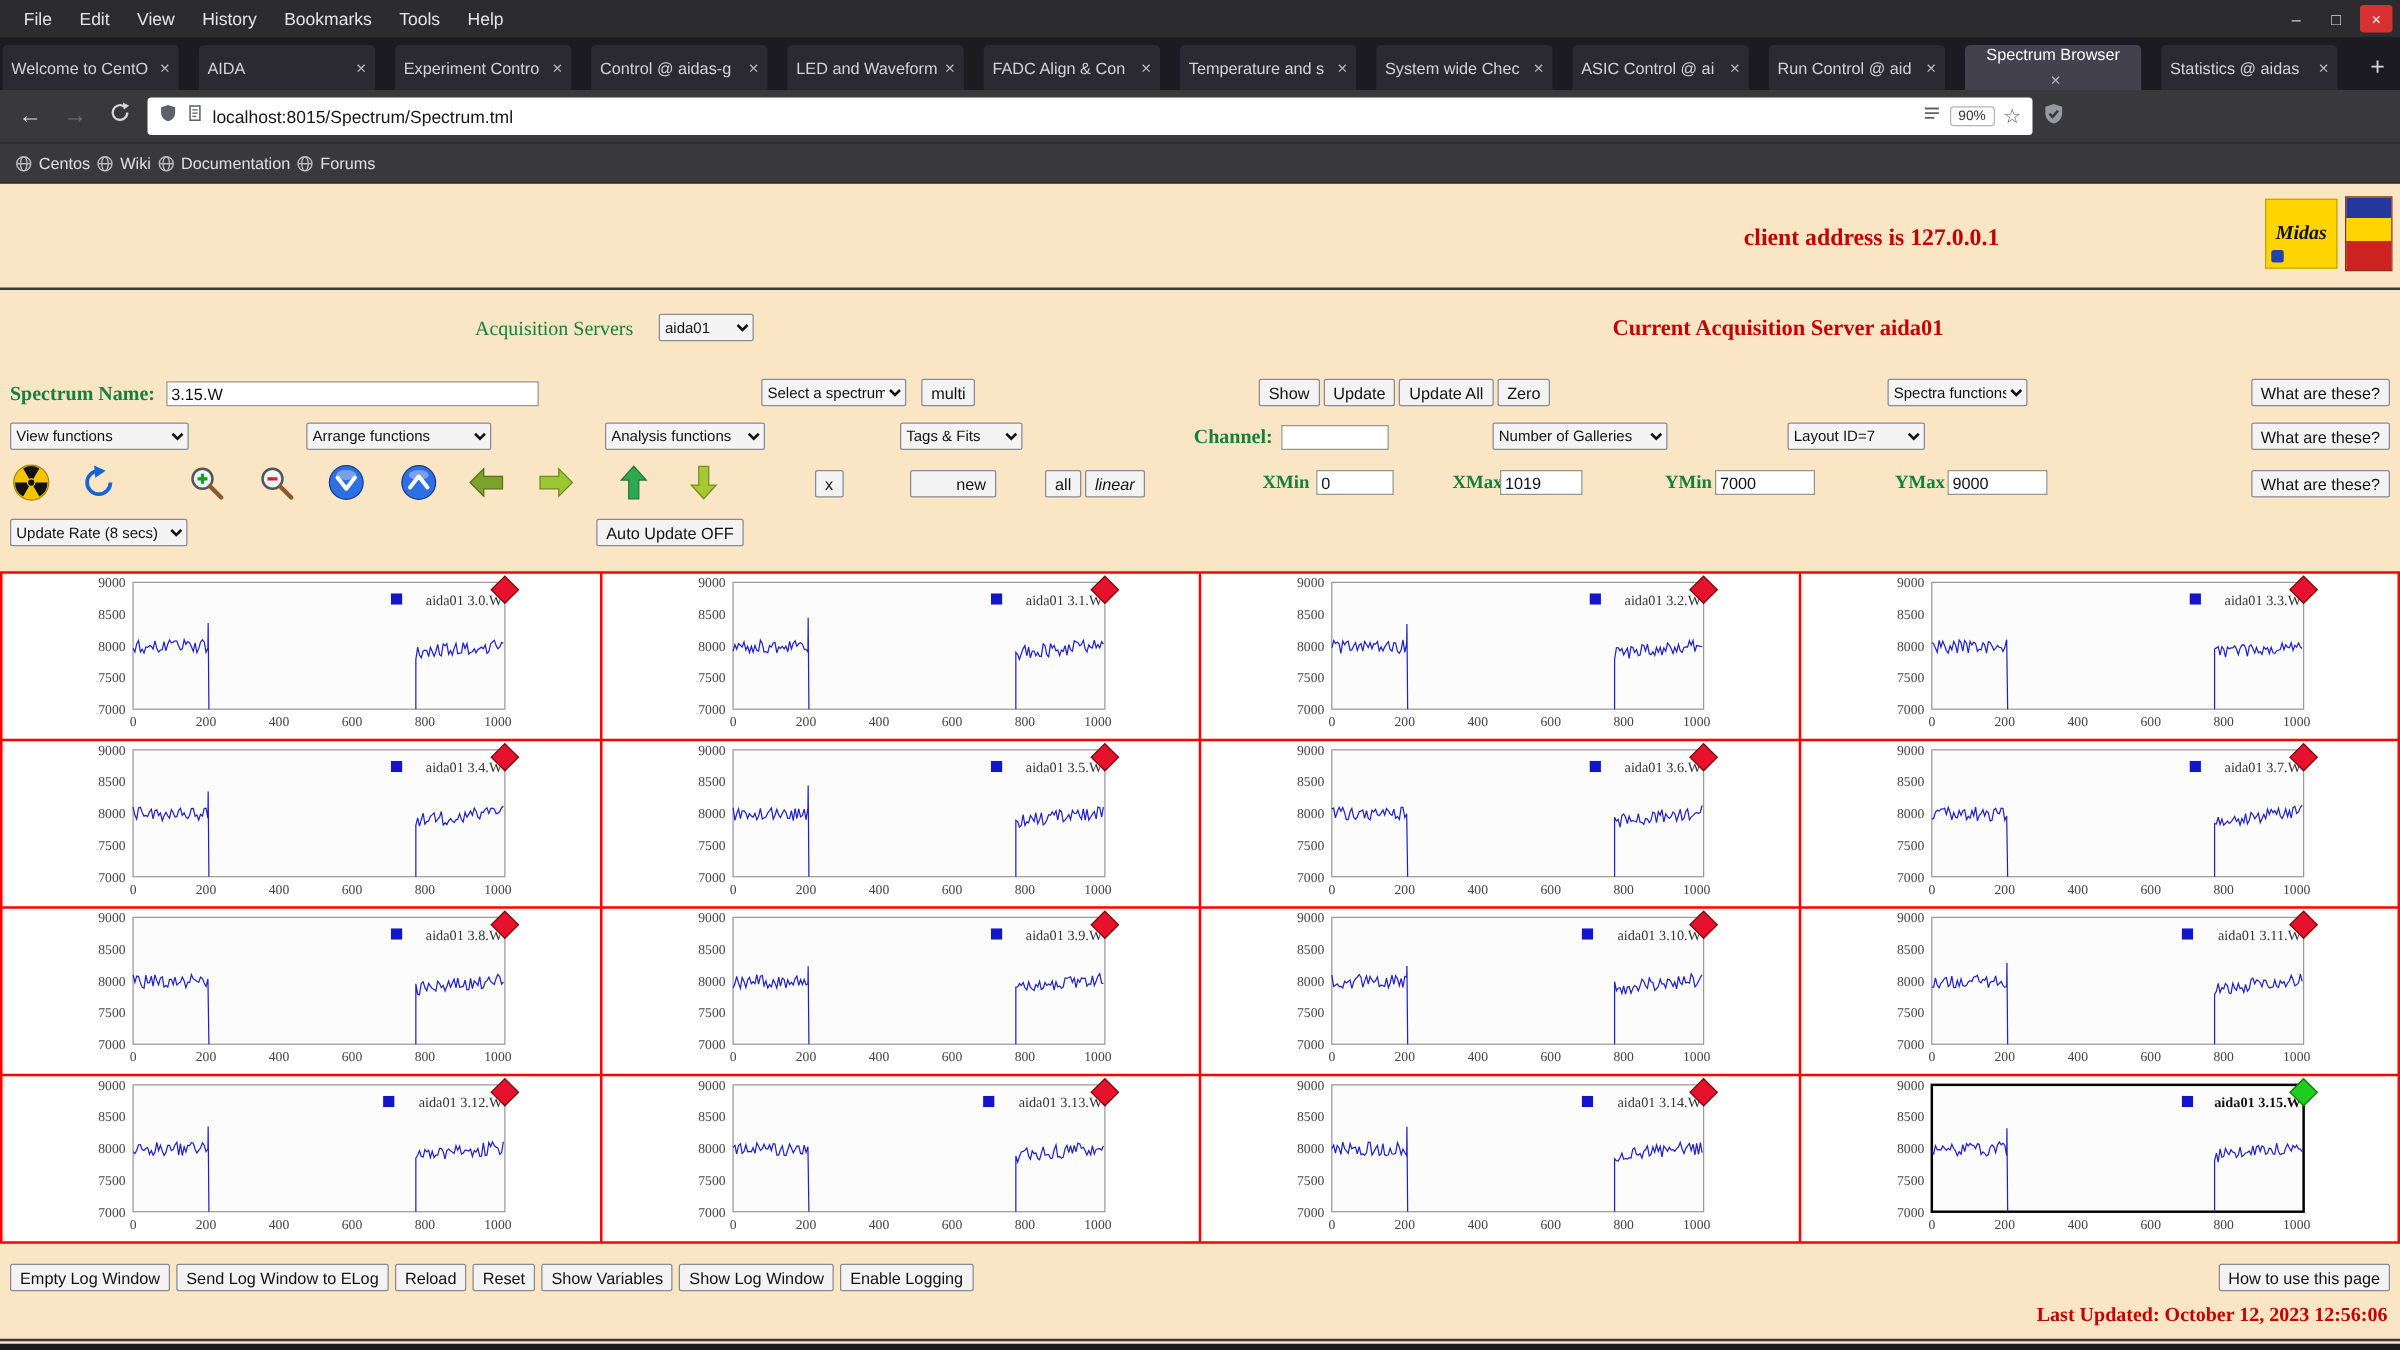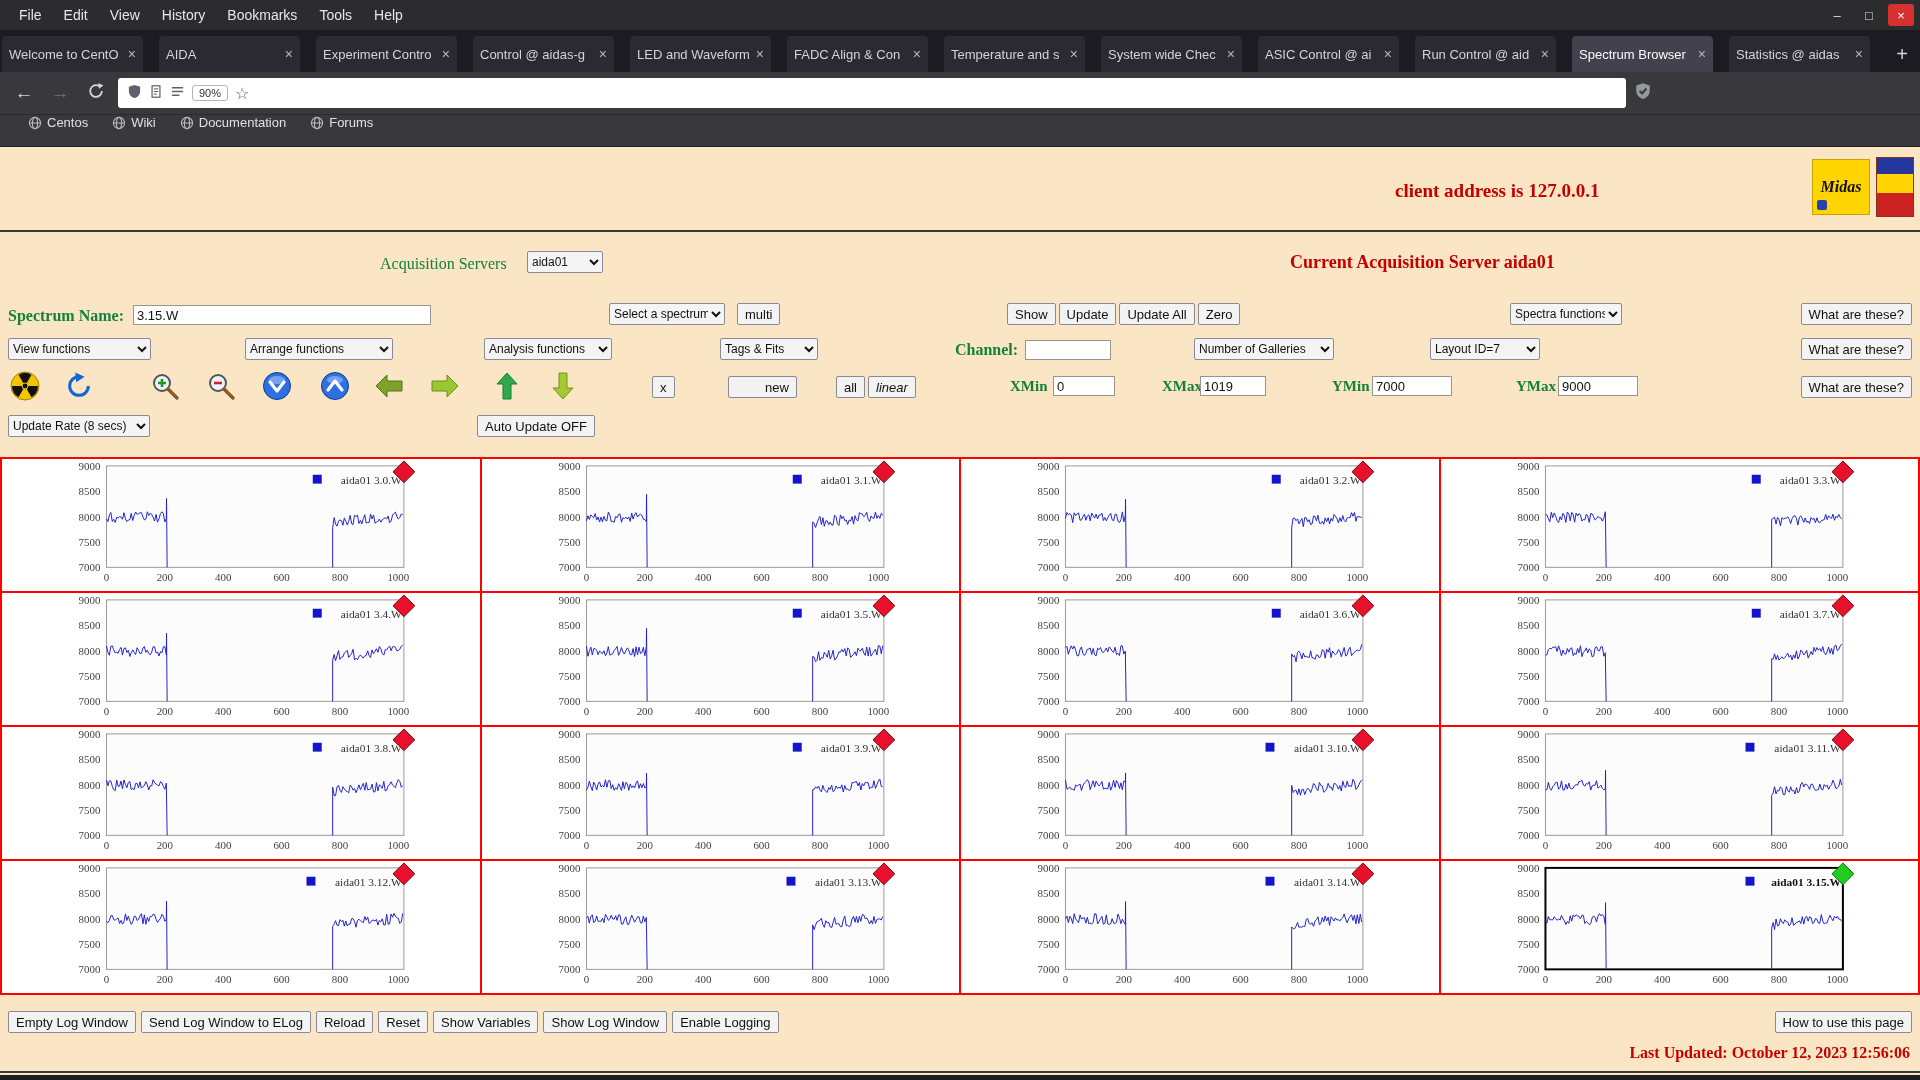--- a/index.html
+++ b/index.html
@@ -7,32 +7,32 @@
   
   .menubar{height:30px;background:#2c2c2e;display:flex;align-items:center;color:#e6e6e9;font-size:14px;padding-left:8px;}
   #menu-items{display:flex;}
   .menu-item{padding:0 11px;cursor:default;}
   .win-controls{margin-left:auto;display:flex;align-items:center;gap:6px;padding-right:6px;}
   .win-btn{width:26px;height:22px;display:flex;align-items:center;justify-content:center;color:#ddd;font-size:13px;border-radius:3px;}
   .win-close{background:#d63031;color:#fff;}
   .tabbar{height:42px;background:#1c1b22;display:flex;align-items:flex-end;padding:4px 2px 0 2px;box-sizing:border-box;}
   .tab{width:149px;height:36px;display:flex;align-items:center;background:#2b2a33;color:#d3d3d8;font-size:13px;
        padding:0 7px;border-radius:4px 4px 0 0;margin-right:16px;box-sizing:border-box;cursor:pointer;}
-  .tab.active{background:#42414d;color:#fbfbfe;}
+  .tab.active{background:#42414d;color:#fbfbfe;flex-direction:column;}
   .tab-title{flex:1;white-space:nowrap;overflow:hidden;}
   .tab-close{color:#b9b9c0;margin-left:4px;font-size:14px;}
   .new-tab{width:34px;height:36px;display:flex;align-items:center;justify-content:center;color:#d3d3d8;font-size:20px;cursor:pointer;}
   .navbar{height:42px;background:#38383d;display:flex;align-items:center;padding:0 10px;gap:8px;}
   .nav-icon{color:#d7d7db;font-size:19px;width:28px;text-align:center;cursor:pointer;}
   .nav-icon.disabled{color:#71717a;}
   .urlbar{flex:1;max-width:1490px;height:30px;background:#ffffff;border-radius:3px;display:flex;align-items:center;padding:0 9px;gap:7px;}
   .url-text{flex:1;font-size:14px;color:#15141a;white-space:nowrap;overflow:hidden;}
   .zoom-chip{border:1px solid #b3b3b8;border-radius:3px;font-size:11px;padding:1px 6px;color:#333;}
   .star{color:#5b5b66;font-size:16px;cursor:pointer;}
-  .bookmarksbar{height:31px;background:#38383d;display:flex;align-items:flex-start;padding:0 28px;gap:24px;border-top:1px solid #2a2a2e;border-bottom:1px solid #1f1f23;}
+  .bookmarksbar{height:31px;background:#38383d;display:flex;align-items:center;padding:0 12px;gap:5px;border-top:1px solid #2a2a2e;border-bottom:1px solid #1f1f23;}
   .bookmark{color:#e0e0e3;font-size:13px;display:flex;gap:5px;align-items:center;cursor:pointer;}
   
   .page{position:relative;width:1920px;height:935px;background:#FAE5C4;}
   .rule{position:absolute;left:0;width:1920px;height:2px;background:#3a3a3a;}
   .page-title{position:absolute;left:8px;top:30px;font:bold 22px "Liberation Serif",serif;color:#c40000;}
   .client-address{position:absolute;left:1395px;top:33px;font:bold 19px "Liberation Serif",serif;color:#c40000;}
   .midas-logo{position:absolute;right:50px;top:12px;width:56px;height:54px;background:#ffd400;border:1px solid #c8a400;
               display:flex;align-items:center;justify-content:center;font:bold italic 16px "Liberation Serif",serif;color:#111;cursor:pointer;}
   .midas-logo::after{content:"";position:absolute;left:4px;bottom:4px;width:10px;height:10px;background:#2244aa;border-radius:2px;}
   .sec-logo{position:absolute;right:6px;top:10px;width:36px;height:58px;cursor:pointer;border:1px solid #88321a;
@@ -148,20 +148,21 @@
         </svg>
     </span>
     <span>
       <svg width="14" height="15" viewBox="0 0 16 16">
           <rect x="3.5" y="1.5" width="9" height="13" fill="none" stroke="#60606b" stroke-width="1.4"></rect>
           <line x1="5.5" y1="5" x2="10.5" y2="5" stroke="#60606b" stroke-width="1.2"></line>
           <line x1="5.5" y1="8" x2="10.5" y2="8" stroke="#60606b" stroke-width="1.2"></line>
           <line x1="5.5" y1="11" x2="9" y2="11" stroke="#60606b" stroke-width="1.2"></line>
         </svg>
     </span>
+    <span class="url-text">localhost:8015/Spectrum/Spectrum.tml</span>
     <span>
       <svg width="15" height="15" viewBox="0 0 16 16">
           <line x1="2" y1="4" x2="14" y2="4" stroke="#60606b" stroke-width="1.6"></line>
           <line x1="2" y1="8" x2="14" y2="8" stroke="#60606b" stroke-width="1.6"></line>
           <line x1="2" y1="12" x2="10" y2="12" stroke="#60606b" stroke-width="1.6"></line>
         </svg>
     </span>
     <span class="zoom-chip">90%</span>
     <span class="star">☆</span>
   </div>

